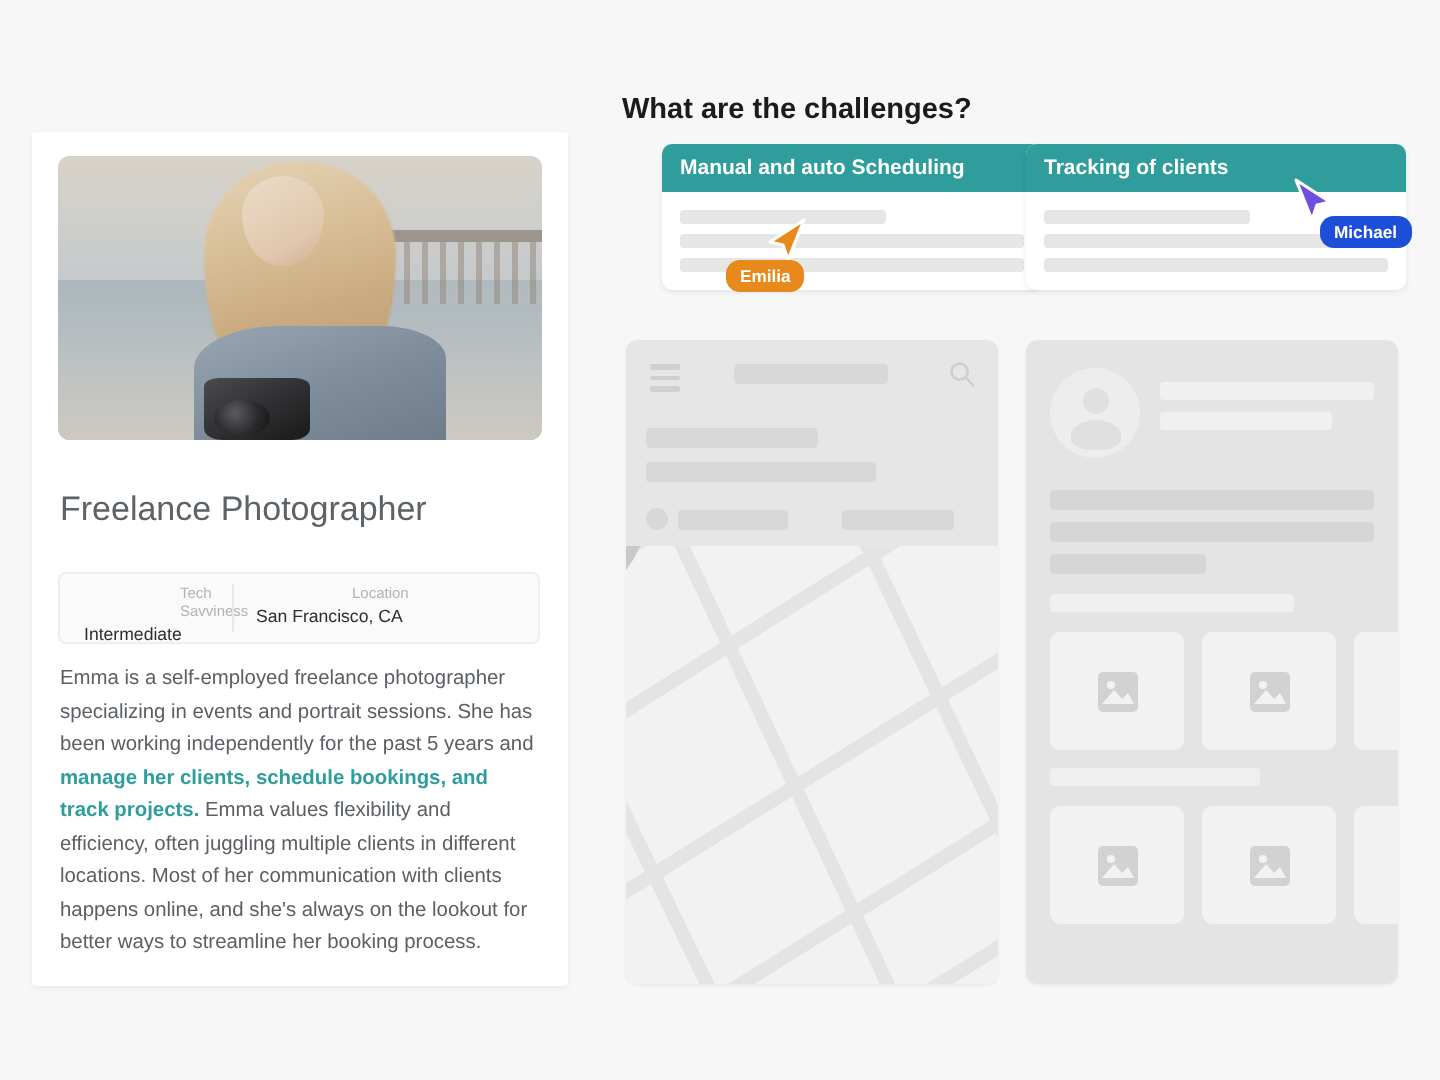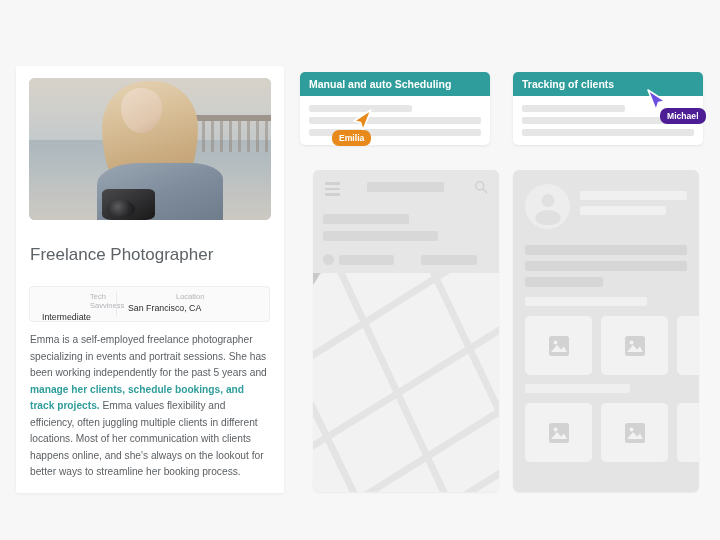--- a/index.html
+++ b/index.html
@@ -118,21 +118,21 @@
     position: absolute; left: 311px; top: 47px;
     font-size: 14.5px; font-weight: 700; color: #1b1b1d;
   }
 
   .challenge-card {
     position: absolute; top: 72px; width: 190px; height: 73px;
     background: #ffffff; border-radius: 5px;
     box-shadow: 0 1px 3px rgba(0,0,0,0.08);
     overflow: visible;
   }
-  .challenge-card.left-card { left: 300px; }
+  .challenge-card.left-card { left: 331px; }
   .challenge-card.right-card { left: 513px; }
   .cc-head {
     height: 24px; background: #2f9d9b;
     border-radius: 5px 5px 0 0;
     display: flex; align-items: center; padding-left: 9px;
     color: #ffffff; font-size: 10.5px; font-weight: 700;
   }
   .cc-body { padding: 9px 9px 0 9px; }
   .cc-bar { height: 7px; background: #e6e6e6; border-radius: 2px; margin-bottom: 5px; }
   .cc-bar.w60 { width: 60%; }
@@ -141,21 +141,21 @@
   
   .cursor { position: absolute; }
   .cursor svg { display: block; }
   .cursor-pill {
     position: absolute; font-size: 8.6px; font-weight: 700; color: #ffffff;
     padding: 3px 7px 3px 7px; border-radius: 7px; white-space: nowrap;
   }
   .cursor-emilia { left: 51px; top: 36px; }
   .cursor-emilia .cursor-pill { background: #e8891c; left: -19px; top: 22px; }
   .cursor-michael { left: 133px; top: 16px; }
-  .cursor-michael .cursor-pill { background: #4c1d95; left: 14px; top: 20px; }
+  .cursor-michael .cursor-pill { background: #1d4ed8; left: 14px; top: 20px; }
 
   
   .wire {
     position: absolute; top: 170px; width: 186px; height: 322px;
     background: #e4e4e4; border-radius: 6px; overflow: hidden;
     box-shadow: 0 1px 2px rgba(0,0,0,0.05);
   }
   .wire-left { left: 313px; }
   .wire-right { left: 513px; }
 
@@ -231,20 +231,21 @@
       </div>
       <div class="stat s2">
         <div class="stat-label">Location</div>
         <div class="stat-value">San Francisco, CA</div>
       </div>
     </div>
 
     <p class="persona-body"><span>Emma is a self-employed freelance photographer specializing in events and portrait sessions. She has been working independently for the past 5 years and </span><b>manage her clients, schedule bookings, and track projects.</b><span> Emma values flexibility and efficiency, often juggling multiple clients in different locations. Most of her communication with clients happens online, and she's always on the lookout for better ways to streamline her booking process.</span></p>
   </div>
 
+  <div class="challenges-title">What are the challenges?</div>
 
   <div class="challenge-card left-card">
     <div class="cc-head">Manual and auto Scheduling</div>
     <div class="cc-body">
       <div class="cc-bar w60"></div>
       <div class="cc-bar w100"></div>
       <div class="cc-bar w100"></div>
     </div>
     <div class="cursor cursor-emilia">
       <svg width="22" height="24" viewBox="0 0 22 24">

